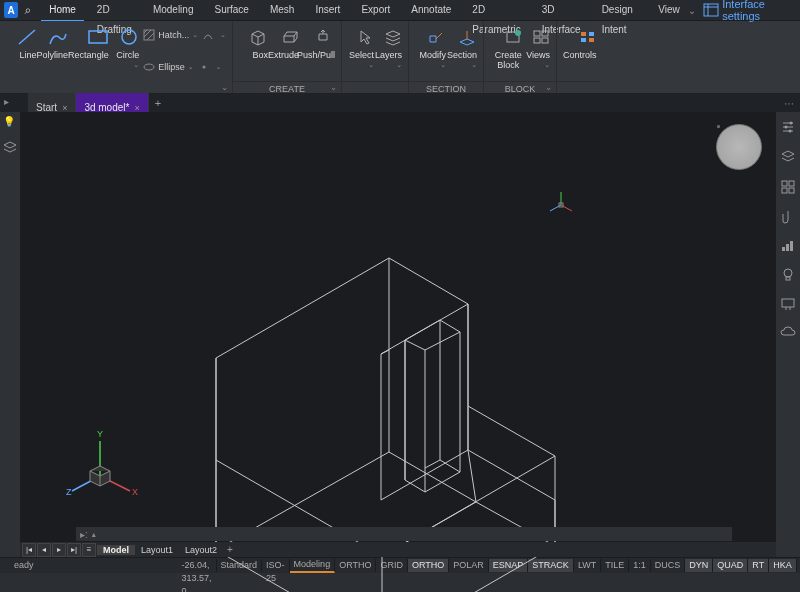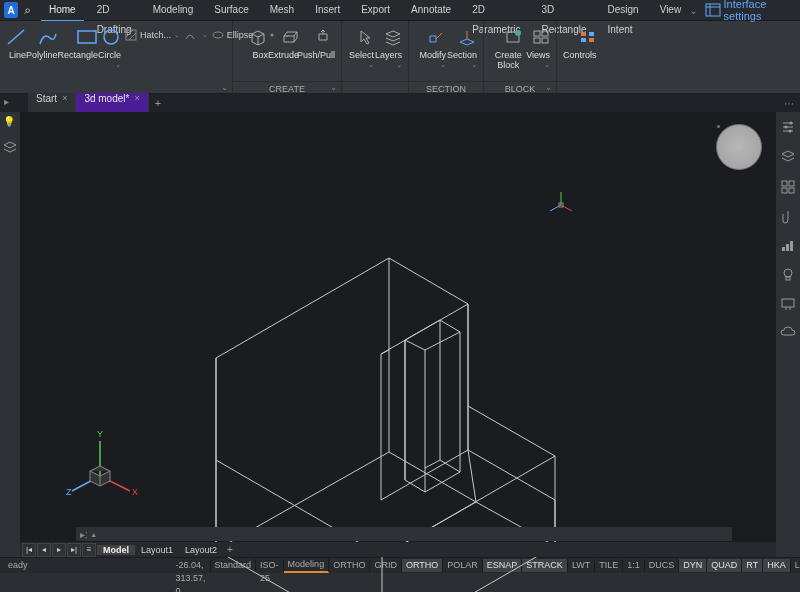--- a/index.html
+++ b/index.html
@@ -20,21 +20,21 @@
 .panel .arrow{position:absolute;bottom:1px;right:4px;color:#888;font-size:8px}
 .tool{display:flex;flex-direction:column;align-items:flex-end;width:36px;height:50px;cursor:pointer;justify-content:flex-start;padding-top:2px}
 .tool.wl{width:42px}
 .tool .ticon{height:20px;display:flex;align-items:center;justify-content:center;margin-bottom:3px}
 .tool .tlabel{font-size:9px;color:#ddd;text-align:center;line-height:10px}
 .tool .dd{color:#888;font-size:7px;margin-top:1px}
 .mini{display:flex;align-items:center;font-size:9px;color:#ccc;cursor:pointer;margin:2px 0;height:16px}
 .mini svg{margin-right:3px}
 .tabs{height:18px;background:#1f2226;display:flex;align-items:center;padding-left:28px;position:relative}
 .tabs .ticon-l{position:absolute;left:4px;top:2px;color:#888;cursor:pointer}
-.tab{display:flex;align-items:flex-start;padding:0 8px;height:20px;font-size:10px;cursor:pointer;border-right:1px solid #33363b;background:#2e3136}
+.tab{display:flex;align-items:flex-end;padding:0 8px;height:20px;font-size:10px;cursor:pointer;border-right:1px solid #33363b;background:#2e3136}
 .tab.active{background:#4c1d95;color:#e8e8e8}
 .tab .close{margin-left:5px;color:#999;font-size:9px}
 .tabs .add{padding:0 6px;color:#999;cursor:pointer;font-size:11px}
 .tabs .dots{position:absolute;right:6px;color:#888;cursor:pointer}
 .workspace{position:relative;height:445px;background:#2b2e33;display:flex}
 .leftrail{width:20px;background:#2e3136;display:flex;flex-direction:column;align-items:center;padding-top:4px;gap:14px}
 .leftrail div{color:#999;cursor:pointer}
 .canvas{flex:1;background:#1a1c1f;position:relative}
 .rightrail{width:24px;background:#2e3136;display:flex;flex-direction:column;align-items:center;padding-top:8px;gap:14px}
 .rightrail div{color:#999;cursor:pointer}
@@ -67,21 +67,21 @@
   <div class="menu" id="mainmenu">
       <span class="active">Home</span>
       <span>2D Drafting</span>
       <span>Modeling</span>
       <span>Surface</span>
       <span>Mesh</span>
       <span>Insert</span>
       <span>Export</span>
       <span>Annotate</span>
       <span>2D Parametric</span>
-      <span>3D Rectangle</span>
+      <span>3D Interface</span>
       <span>Design Intent</span>
       <span>View</span>
     </div>
   <div class="spacer"></div>
   <div class="chev">⌄</div>
   <div class="ifset">
     <svg width="14" height="12">
         <rect x="0" y="0" width="14" height="12" fill="none" stroke="#5fa8ff"></rect>
         <line x1="4" y1="0" x2="4" y2="12" stroke="#5fa8ff"></line>
         <line x1="0" y1="3" x2="14" y2="3" stroke="#5fa8ff"></line>
@@ -120,21 +120,21 @@
       </div>
       <div class="tool">
         <div class="ticon">
             <svg width="20" height="18">
               <circle cx="10" cy="9" r="7" stroke="#5fa8ff" fill="none" stroke-width="1.5"></circle>
             </svg>
           </div>
         <div class="tlabel">Circle</div>
         <div class="dd">⌄</div>
       </div>
-      <div style="display:flex;flex-direction:row;margin-left:4px;gap:4px">
+      <div style="display:flex;flex-direction:column;margin-left:4px;gap:12px">
         <div style="display:flex;gap:4px">
           <div class="mini">
               <svg width="12" height="12">
                 <rect x="1" y="1" width="10" height="10" stroke="#888" fill="none"></rect>
                 <line x1="1" y1="4" x2="4" y2="1" stroke="#888"></line>
                 <line x1="1" y1="8" x2="8" y2="1" stroke="#888"></line>
                 <line x1="4" y1="11" x2="11" y2="4" stroke="#888"></line>
               </svg>
               <span>Hatch...</span>
               <span style="margin-left:3px;font-size:7px;color:#888">⌄</span>
@@ -422,21 +422,21 @@
           <line x1="5" y1="9" x2="5" y2="12" stroke="#999"></line>
           <line x1="9" y1="9" x2="9" y2="12" stroke="#999"></line>
         </svg></div>
     <div><svg width="16" height="12">
           <path d="M4 9 Q1 9 1 6 Q1 4 4 4 Q4 1 8 1 Q12 1 12 4 Q15 4 15 7 Q15 9 12 9 Z" stroke="#999" fill="none"></path>
         </svg></div>
   </div>
 </div>
 
 <div class="status">
-  <div class="sitem" style="border:none;padding-left:8px">eady</div>
+  <div class="sitem" style="border:none;padding-left:14px">eady</div>
   <div style="flex:0 0 140px"></div>
   <div class="sitem">-26.04, 313.57, 0</div>
   <div class="sitem">Standard</div>
   <div class="sitem">ISO-25</div>
   <div class="sitem orange">Modeling</div>
   <div id="toggles" style="display:flex">
       <div class="sitem">ORTHO</div>
       <div class="sitem">GRID</div>
       <div class="sitem on">ORTHO</div>
       <div class="sitem">POLAR</div>

